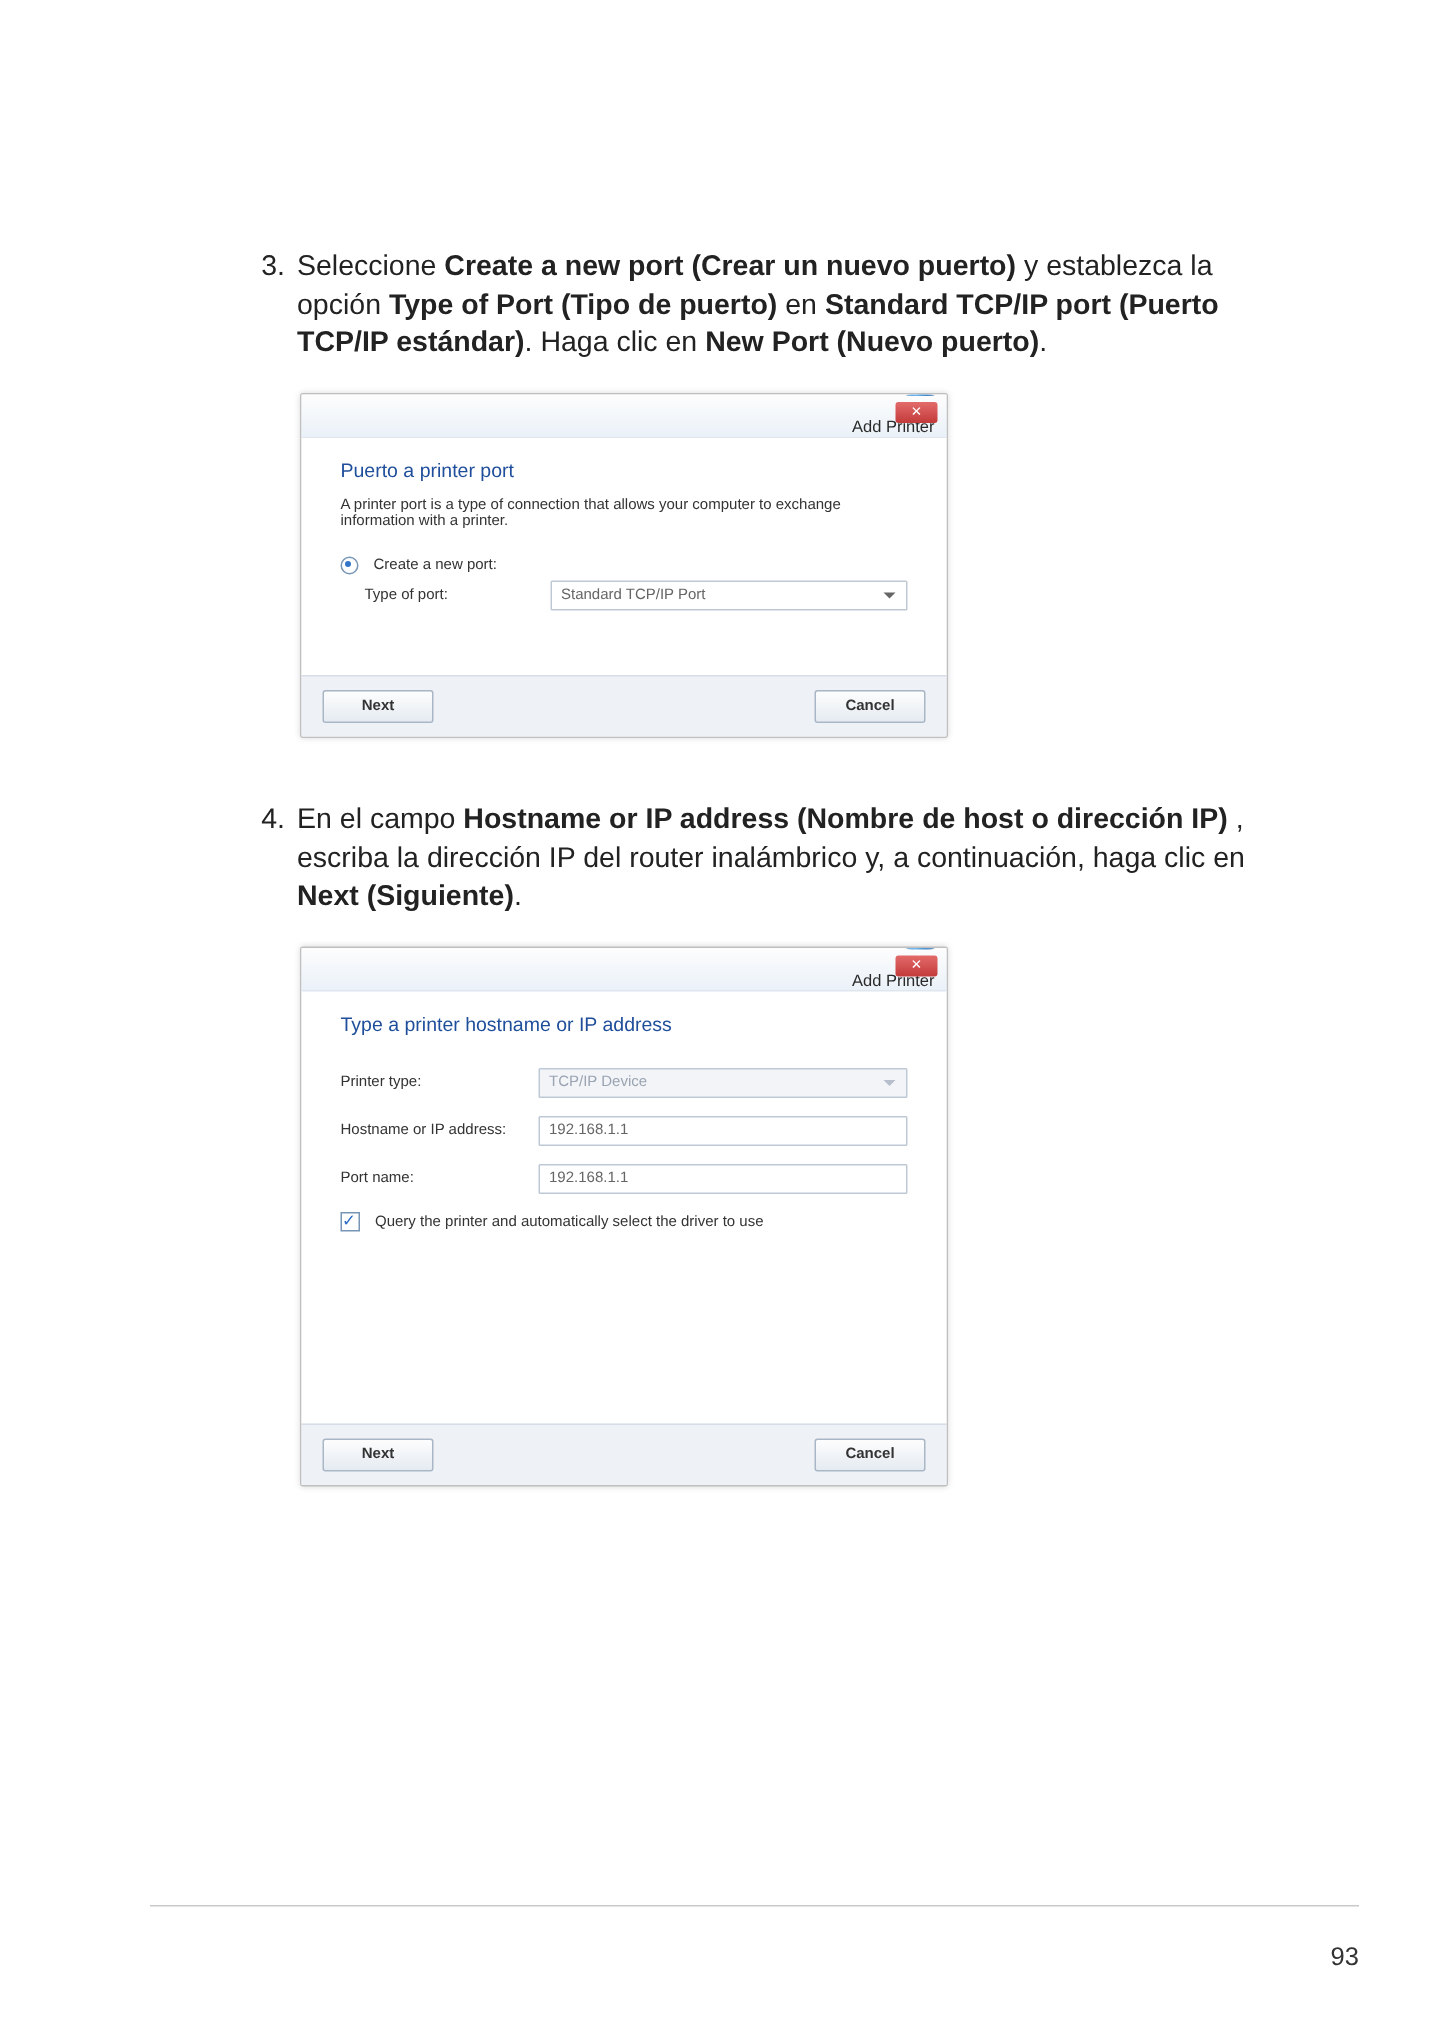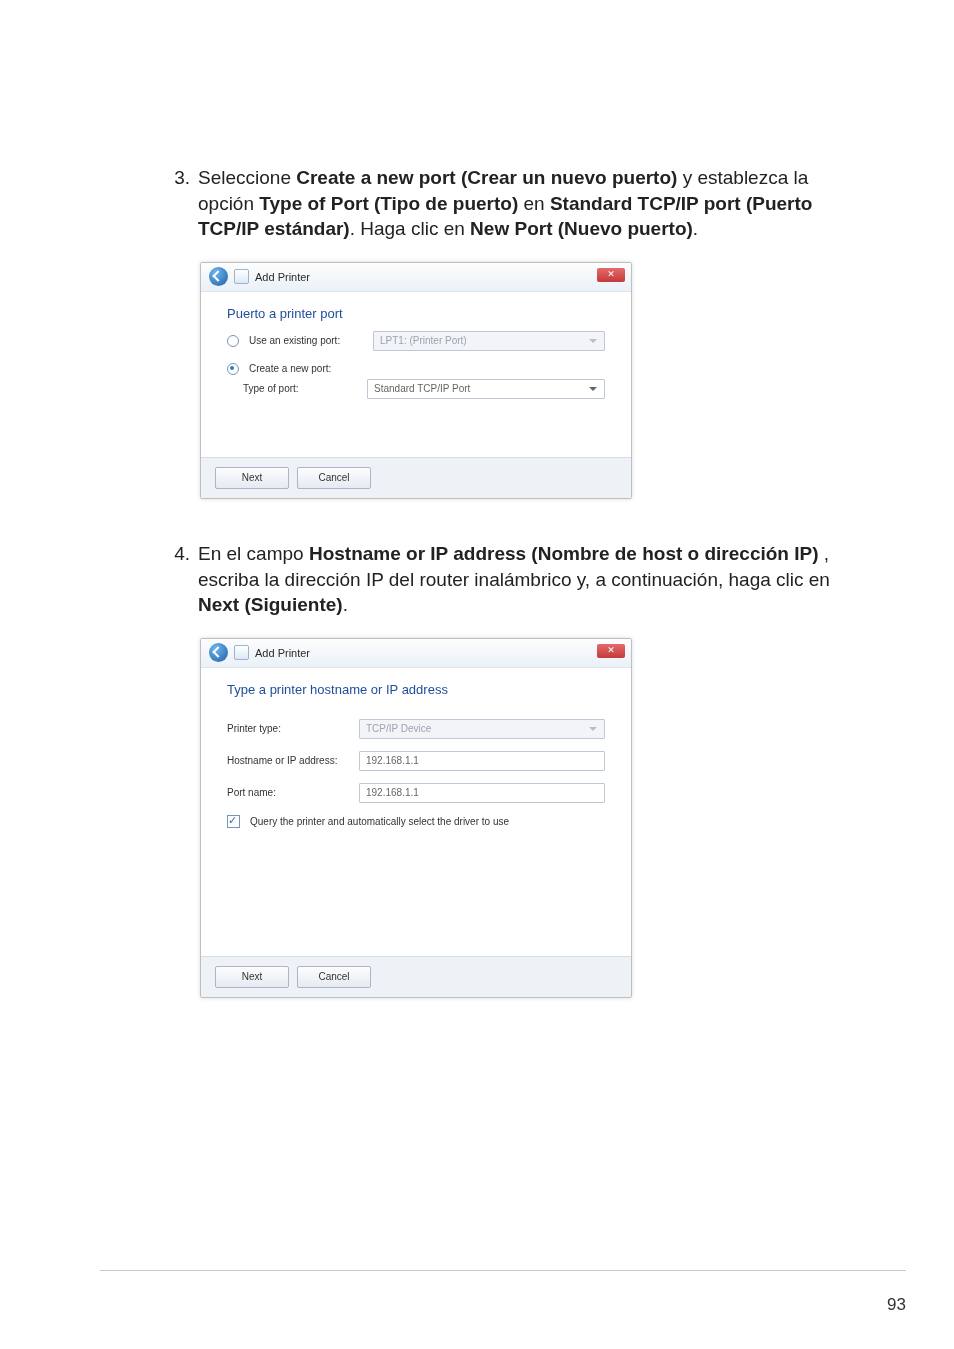--- a/index.html
+++ b/index.html
@@ -3,21 +3,21 @@
 <meta charset="utf-8">
 <style>
   html,body{margin:0;padding:0;background:#fff;font-family:"Segoe UI",Arial,sans-serif;color:#222;}
   .page{width:954px;height:1349px;position:relative;box-sizing:border-box;padding:165px 100px 60px 160px;}
   .ol{list-style:none;padding:0;margin:0;}
   .li{display:flex;margin-bottom:18px;}
   .li-num{width:30px;flex:none;font-size:19px;text-align:right;padding-right:8px;line-height:1.35;}
   .li-body{flex:1;font-size:19px;line-height:1.35;}
   .li-body b{font-weight:700;}
   .screenshot{width:430px;margin:20px 0 42px 40px;border:1px solid #bfbfbf;border-radius:2px;box-shadow:0 0 4px rgba(0,0,0,.15);background:#f4f7fb;}
-  .titlebar{height:28px;display:flex;align-items:center;gap:6px;padding:0 8px;background:linear-gradient(#fdfdfd,#eaf1f8);position:relative;}
+  .titlebar{height:28px;display:flex;align-items:flex-end;gap:6px;padding:0 8px;background:linear-gradient(#fdfdfd,#eaf1f8);position:relative;flex-direction:column;}
   .back{width:19px;height:19px;border-radius:50%;background:radial-gradient(circle at 35% 30%,#6db7f0,#1e5ea5);position:relative;}
   .back::after{content:"";position:absolute;left:5px;top:5px;width:6px;height:6px;border-left:2px solid #fff;border-bottom:2px solid #fff;transform:rotate(45deg);}
   .mini-ico{width:13px;height:13px;border:1px solid #9cb4cc;border-radius:2px;background:linear-gradient(#fff,#dce9f4);}
   .titlebar-text{font-size:11px;color:#2a2a2a;}
   .close{position:absolute;right:6px;top:5px;width:28px;height:14px;border-radius:2px;background:linear-gradient(#e36b6b,#c33a3a);display:flex;align-items:center;justify-content:center;}
   .close::after{content:"✕";color:#fff;font-size:9px;line-height:1;}
   .panel{padding:14px 26px 10px 26px;background:#fff;border-top:1px solid #e0e6ee;}
   .heading{font-size:13px;color:#1f4e9b;margin-bottom:10px;font-weight:400;}
   .desc{font-size:10px;color:#333;margin-bottom:18px;}
   .row{display:flex;align-items:center;margin-bottom:12px;gap:4px;}
@@ -25,21 +25,21 @@
   .radio.checked::after{content:"";position:absolute;left:2px;top:2px;width:4px;height:4px;border-radius:50%;background:#3176c8;}
   .row-label{font-size:10px;color:#333;width:120px;flex:none;}
   .row-label.sub{padding-left:16px;width:120px;}
   .field{flex:1;height:18px;border:1px solid #bfc9d6;background:#fff;font-size:10px;color:#666;padding:0 6px;display:flex;align-items:center;justify-content:space-between;border-radius:1px;}
   .field.disabled{background:#f2f4f7;color:#9aa4b2;}
   .drop{width:10px;height:10px;position:relative;}
   .drop::after{content:"";position:absolute;left:1px;top:3px;border-left:4px solid transparent;border-right:4px solid transparent;border-top:4px solid #666;}
   .field.disabled .drop::after{border-top-color:#b6bfcb;}
   .check{width:11px;height:11px;border:1px solid #7795b5;background:#fff;margin-right:6px;position:relative;flex:none;}
   .check.checked::after{content:"✓";position:absolute;left:0;top:-2px;font-size:11px;color:#2b6cc4;}
-  .footer{height:40px;background:#eef2f6;border-top:1px solid #d6dde6;display:flex;align-items:center;justify-content:flex-start;gap:8px;padding:0 14px;}
+  .footer{height:40px;background:#eef2f6;border-top:1px solid #d6dde6;display:flex;align-items:center;justify-content:space-between;gap:8px;padding:0 14px;font-weight:bold;}
   .btn{min-width:52px;height:20px;border:1px solid #a9b6c6;border-radius:2px;background:linear-gradient(#fdfdfd,#e5ebf2);font-size:10px;color:#333;display:flex;align-items:center;justify-content:center;padding:0 10px;}
   .pagenum{position:absolute;right:48px;bottom:34px;font-size:17px;color:#333;}
   .hr{position:absolute;left:100px;right:48px;bottom:78px;height:1px;background:#c9c9c9;}
 </style>
 </head>
 <body>
 
 <div class="page">
 
   <ol class="ol">
@@ -53,33 +53,26 @@
 
   <div class="screenshot">
     <div class="titlebar">
       <span class="back"></span>
       <span class="mini-ico"></span>
       <span class="titlebar-text">Add Printer</span>
       <span class="close"></span>
     </div>
     <div class="panel">
       <div class="heading">Puerto a printer port</div>
-      <div class="row">
-        <span class="radio"></span>
-        <span class="row-label">Use an existing port:</span>
-        <span class="field disabled">
-          <span>LPT1: (Printer Port)</span>
-          <span class="drop"></span>
-        </span>
-      </div>
+      <div class="desc">A printer port is a type of connection that allows your computer to exchange information with a printer.</div>
       <div class="row" style="margin-bottom:4px;">
         <span class="radio checked"></span>
         <span class="row-label">Create a new port:</span>
       </div>
-      <div class="row" style="margin-bottom:48px;">
+      <div class="row" style="margin-bottom:33px;">
         <span class="row-label sub">Type of port:</span>
         <span class="field">
           <span>Standard TCP/IP Port</span>
           <span class="drop"></span>
         </span>
       </div>
     </div>
     <div class="footer">
       <span class="btn">Next</span>
       <span class="btn">Cancel</span>

